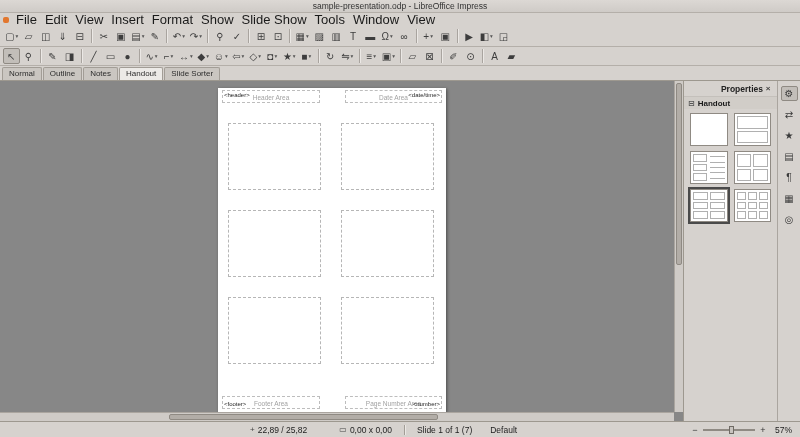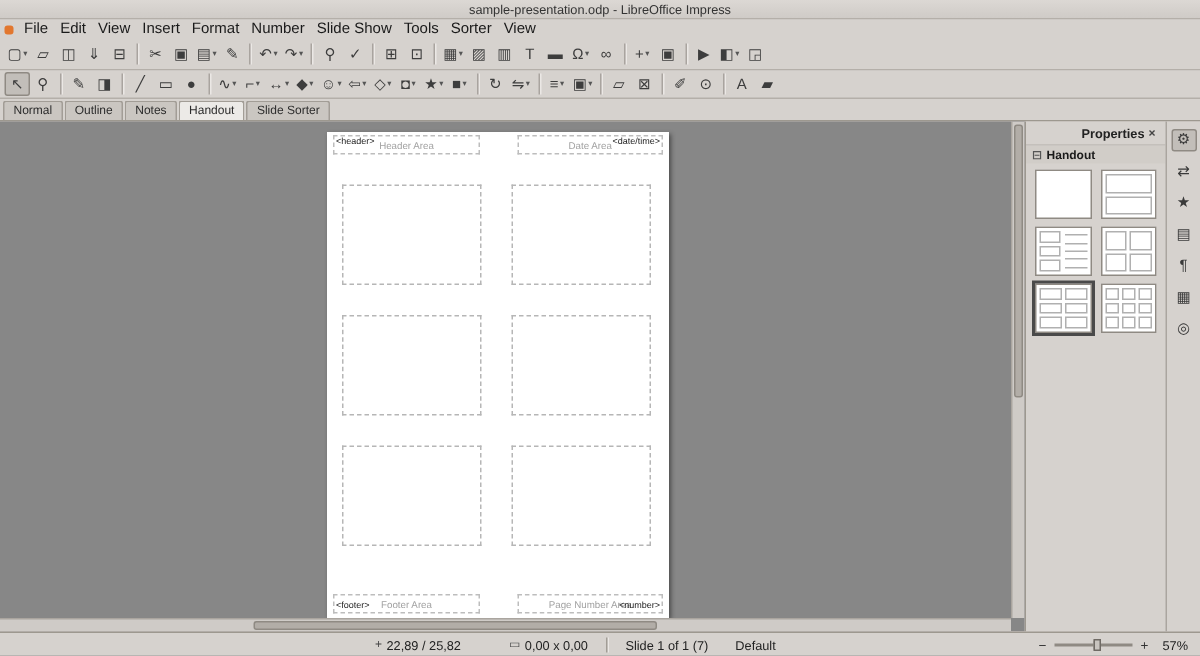--- a/index.html
+++ b/index.html
@@ -7,21 +7,21 @@
   body { font-family:"Liberation Sans","DejaVu Sans",sans-serif; background:#d6d2ce; position:relative; color:#1a1a1a; }
 
   
   .titlebar { height:13px; background:linear-gradient(#dcd8d4,#cfcbc7); border-bottom:1px solid #b4afa9;
               display:flex; align-items:center; justify-content:center; font-size:8.5px; color:#333; }
 
   
   .menubar { height:13px; display:flex; align-items:center; background:#d6d2ce; padding-left:2px; }
   .app-dot { width:6px; height:6px; background:#e2772e; border-radius:2px; margin:0 3px 0 1px; flex:0 0 auto; }
   .menu-items { display:flex; }
-  .menu-item { font-size:10px; padding:1px 4px; cursor:default; }
+  .menu-item { font-size:13px; padding:1px 4px; cursor:default; }
 
   
   .toolbar { display:flex; align-items:center; background:#d6d2ce; border-bottom:1px solid #b4afa9; padding:0 3px; }
   .toolbar1 { height:21px; }
   .toolbar2 { height:19px; }
   .tbtn { min-width:17px; height:16px; display:flex; align-items:center; justify-content:center;
           font-size:10px; color:#3d3d3d; padding:0 1px; border:1px solid transparent; border-radius:2px; }
   .tbtn.active { background:#c2beb9; border-color:#8f8a83; }
   .tbtn .dd { font-size:5.5px; color:#555; margin-left:1px; }
   .tbsep { width:1px; height:14px; background:#a9a49f; margin:0 3px; box-shadow:1px 0 0 #ebe8e5; }
@@ -109,24 +109,24 @@
 </div>
 
 <div class="menubar">
   <span class="app-dot"></span>
   <div class="menu-items" id="menu-items">
       <span class="menu-item">File</span>
       <span class="menu-item">Edit</span>
       <span class="menu-item">View</span>
       <span class="menu-item">Insert</span>
       <span class="menu-item">Format</span>
-      <span class="menu-item">Number</span>
+      <span class="menu-item">Show</span>
       <span class="menu-item">Slide Show</span>
       <span class="menu-item">Tools</span>
-      <span class="menu-item">Sorter</span>
+      <span class="menu-item">Window</span>
       <span class="menu-item">View</span>
     </div>
 </div>
 
 <div class="toolbar toolbar1" id="tb1">
     <div class="tbtn">▢<span class="dd">▾</span></div>
     <div class="tbtn">▱</div>
     <div class="tbtn">◫</div>
     <div class="tbtn">⇓</div>
     <div class="tbtn">⊟</div>

